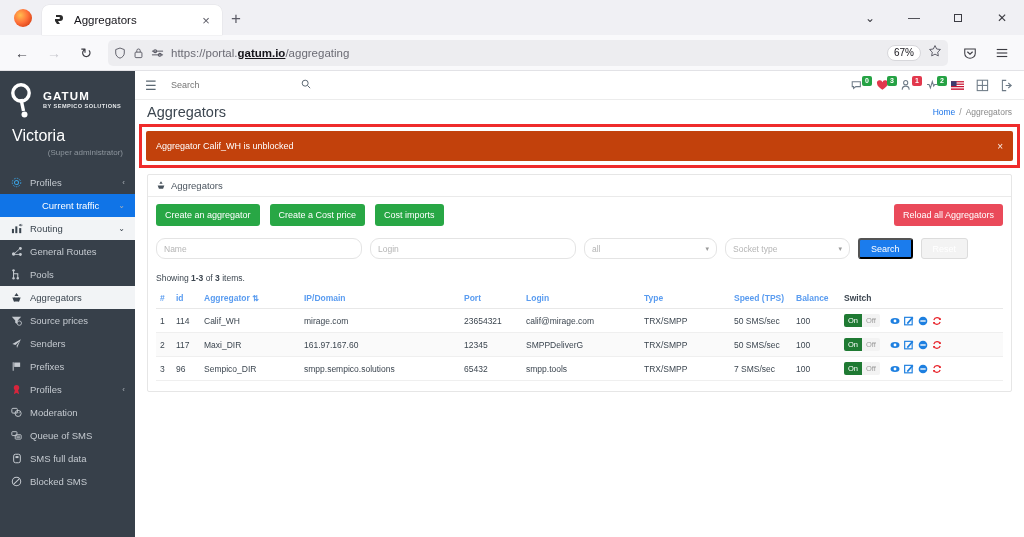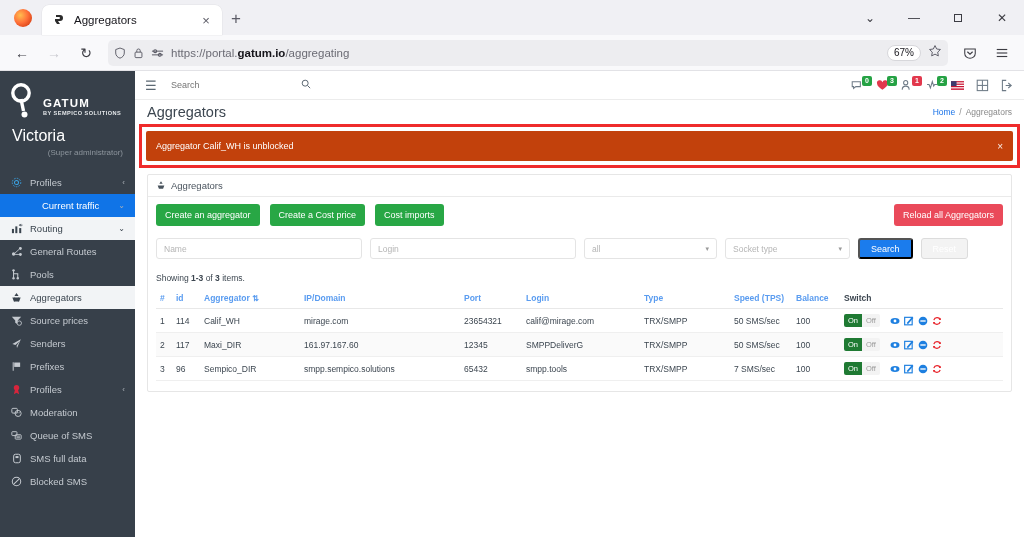--- a/index.html
+++ b/index.html
@@ -37,32 +37,32 @@
 
   .navbar { height: 36px; background:#f9f9fb; display:flex; align-items:center; gap:2px; padding: 0 7px;
     border-bottom: 1px solid #e2e2e6; }
   .navbtn { width: 30px; height: 28px; display:flex; align-items:center; justify-content:center;
     color:#3c3c43; font-size: 14px; border-radius:4px; }
   .navbtn.disabled { color: #c9c9cf; }
   .urlbar { flex:1; height: 26px; background:#ededf0; border-radius: 5px; display:flex; align-items:center;
     padding: 0 6px; gap: 7px; margin: 0 5px; }
   .urlbar .ic { color:#5b5b66; display:flex; align-items:center; }
   .url-text { flex:1; font-size: 11.5px; color:#6b6b74; white-space:nowrap; overflow:hidden; }
-  .url-text b { color:#15141a; font-weight:700; }
+  .url-text b { color:#15141a; font-weight:700;text-decoration:underline; }
   .zoom-pill { font-size: 10px; color:#15141a; background:#fff; border-radius: 10px;
     padding: 1.5px 6px; border: 1px solid #d7d7db; }
   .star { color:#5b5b66; font-size: 13px; }
 
   
   .app { flex: 1; display: flex; background: #fff; position: relative; overflow: hidden; }
 
   
   .sidebar { width: 135px; background: #37404a; color:#c7ccd1; flex: none;
     display:flex; flex-direction:column; overflow:hidden; }
-  .brand { display:flex; align-items:flex-end; gap:7px; padding: 12px 10px 8px 10px; }
+  .brand { display:flex; align-items:center; gap:7px; padding: 12px 10px 8px 10px; }
   .brand-mark { width: 26px; height: 34px; position:relative; flex:none; }
   .brand-txt { line-height: 1.05; }
   .brand-txt .b1 { font-size: 11.5px; font-weight:700; letter-spacing: 1.1px; color:#fff; }
   .brand-txt .b2 { font-size: 5.6px; font-weight:700; letter-spacing: .45px; color:#e3e6e9; margin-top:2px; }
   .user { padding: 2px 12px 10px 12px; }
   .user-name { font-size: 16px; color:#fff; font-weight: 400; }
   .user-role { font-size: 8px; color:#8d959d; margin-top: 3px; text-align: right; }
   .nav { padding-top: 4px; }
   .nav-item { display:flex; align-items:center; gap: 7px; height: 23px; padding: 0 10px;
     font-size: 9.5px; color:#c5cad0; position: relative; }
@@ -109,21 +109,21 @@
 
   .btnrow { display:flex; gap: 10px; }
   .btn { font-size: 9px; border-radius: 3px; padding: 6px 9px; color:#fff; border:none;
     font-family: "Liberation Sans", sans-serif; white-space:nowrap; }
   .btn-green { background:#28a745; }
   .btn-red { background:#ea4a5a; margin-left:auto; }
   .btn-blue { background:#1b7ced; }
   .btn-grey { background:#f3f3f3; color:#3c4650; border:1px solid #dcdcdc; }
 
   .filters { display:flex; align-items:center; gap: 8px; margin-top: 12px; }
-  .fld { height: 21px; border: 1px solid #e4e4e4; border-radius: 3px; display:flex; align-items:center;
+  .fld { height: 21px; border: 1px solid #e4e4e4; border-radius: 9px; display:flex; align-items:center;
     padding: 0 7px; font-size: 8.5px; color:#b5b5b5; background:#fff; }
   .fld.n { width: 206px; }
   .fld.l { width: 206px; }
   .fld.sel { width: 133px; }
   .fld.sk { width: 125px; }
   .fld .caret { margin-left:auto; font-size: 7px; color:#9a9a9a; }
   .fbtn { height: 21px; border-radius: 3px; font-size: 9px; padding: 0 11px; display:flex;
     align-items:center; color:#fff; }
 
   .showing { font-size: 8.5px; color:#3c4650; margin-top: 14px; }

